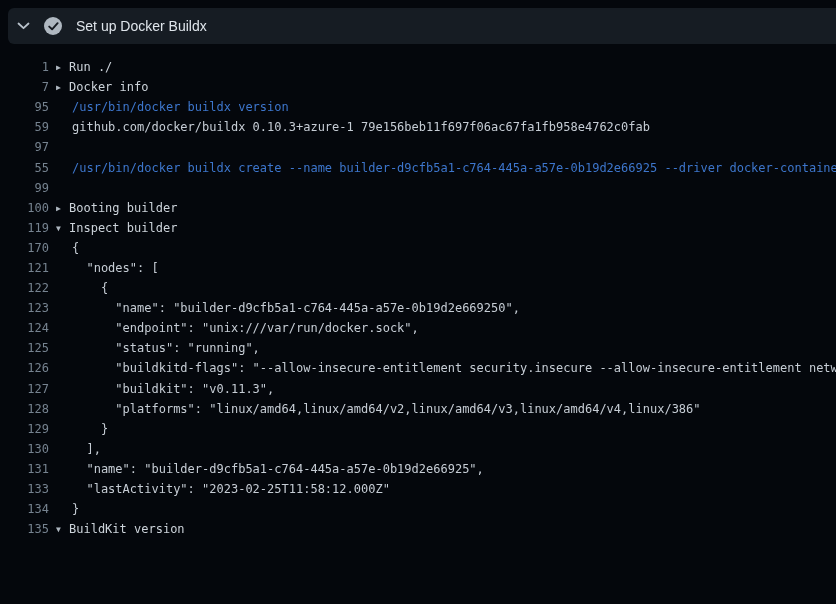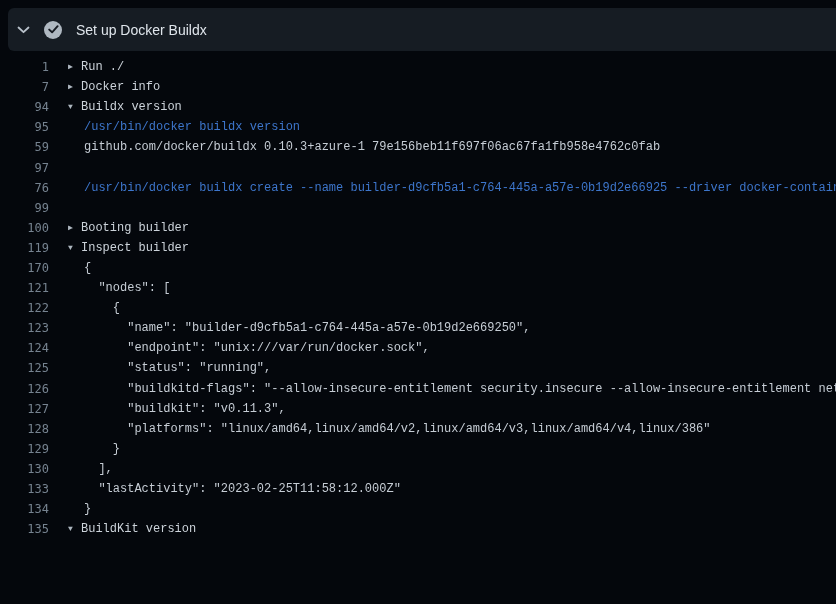--- a/index.html
+++ b/index.html
@@ -9,21 +9,21 @@
     background: var(--bg, #04070c);
     overflow: hidden;
     position: relative;
     font-family: "DejaVu Sans Mono", "Liberation Mono", monospace;
   }
 
   
   .step-header {
     position: absolute;
     top: 8px; left: 8px; right: 0;
-    height: 43px;
+    height: 36px;
     background: var(--bar, #161c23);
     border-radius: 6px 0 0 6px;
     display: flex;
     align-items: center;
     cursor: pointer;
   }
   .chevron-btn {
     width: 30px; height: 35px;
     display: flex; align-items: center; justify-content: center;
     flex-shrink: 0;
@@ -58,24 +58,23 @@
     white-space: pre;
   }
   .num {
     width: 49px;
     flex-shrink: 0;
     text-align: right;
     color: var(--linenum, #768390);
     cursor: pointer;
   }
   .content {
-    margin-left: 19px;
+    margin-left: 7px;
     white-space: pre;
     color: var(--text, #c6cdd5);
-    font-family: Liberation Mono, monospace;
   }
   .row.group .content { cursor: pointer; }
   .arrow {
     display: inline-block;
     width: 13px;
     font-size: 8px;
     color: var(--arrow, #aeb7c0);
     vertical-align: 1px;
   }
   .row.command .content { color: var(--command, #3d76cc); padding-left: 16px; }
@@ -95,35 +94,35 @@
     <svg width="11" height="9" viewBox="0 0 11 9">
       <path d="M1.2 4.6 L4.1 7.3 L9.6 1.2" fill="none" stroke="#161b22" stroke-width="1.9" stroke-linecap="round" stroke-linejoin="round"></path>
     </svg>
   </span>
   <span class="step-title">Set up Docker Buildx</span>
 </div>
 
 <div class="log-area">
     <div class="row group"><span class="num">1</span><span class="content"><span class="arrow">▶</span><span class="group-label">Run ./</span></span></div>
     <div class="row group"><span class="num">7</span><span class="content"><span class="arrow">▶</span><span class="group-label">Docker info</span></span></div>
-    <div class="row group"><span class="num">94</span><span class="content"><span class="arrow">▼</span><span class="group-label">Buildx version</span></span></div>
     <div class="row command"><span class="num">95</span><span class="content">/usr/bin/docker buildx version</span></div>
     <div class="row output"><span class="num">59</span><span class="content">github.com/docker/buildx 0.10.3+azure-1 79e156beb11f697f06ac67fa1fb958e4762c0fab</span></div>
     <div class="row group"><span class="num">97</span></div>
-    <div class="row command"><span class="num">76</span><span class="content">/usr/bin/docker buildx create --name builder-d9cfb5a1-c764-445a-a57e-0b19d2e66925 --driver docker-container</span></div>
+    <div class="row command"><span class="num">55</span><span class="content">/usr/bin/docker buildx create --name builder-d9cfb5a1-c764-445a-a57e-0b19d2e66925 --driver docker-container</span></div>
     <div class="row output"><span class="num">99</span></div>
     <div class="row group"><span class="num">100</span><span class="content"><span class="arrow">▶</span><span class="group-label">Booting builder</span></span></div>
     <div class="row group"><span class="num">119</span><span class="content"><span class="arrow">▼</span><span class="group-label">Inspect builder</span></span></div>
     <div class="row output"><span class="num">170</span><span class="content">{</span></div>
     <div class="row output"><span class="num">121</span><span class="content">  "nodes": [</span></div>
     <div class="row output"><span class="num">122</span><span class="content">    {</span></div>
     <div class="row output"><span class="num">123</span><span class="content">      "name": "builder-d9cfb5a1-c764-445a-a57e-0b19d2e669250",</span></div>
     <div class="row output"><span class="num">124</span><span class="content">      "endpoint": "unix:///var/run/docker.sock",</span></div>
     <div class="row output"><span class="num">125</span><span class="content">      "status": "running",</span></div>
     <div class="row output"><span class="num">126</span><span class="content">      "buildkitd-flags": "--allow-insecure-entitlement security.insecure --allow-insecure-entitlement network.host",</span></div>
     <div class="row output"><span class="num">127</span><span class="content">      "buildkit": "v0.11.3",</span></div>
     <div class="row output"><span class="num">128</span><span class="content">      "platforms": "linux/amd64,linux/amd64/v2,linux/amd64/v3,linux/amd64/v4,linux/386"</span></div>
     <div class="row output"><span class="num">129</span><span class="content">    }</span></div>
     <div class="row output"><span class="num">130</span><span class="content">  ],</span></div>
+    <div class="row output"><span class="num">131</span><span class="content">  "name": "builder-d9cfb5a1-c764-445a-a57e-0b19d2e66925",</span></div>
     <div class="row output"><span class="num">133</span><span class="content">  "lastActivity": "2023-02-25T11:58:12.000Z"</span></div>
     <div class="row output"><span class="num">134</span><span class="content">}</span></div>
     <div class="row group"><span class="num">135</span><span class="content"><span class="arrow">▼</span><span class="group-label">BuildKit version</span></span></div>
   </div>
 
 </body></html>

